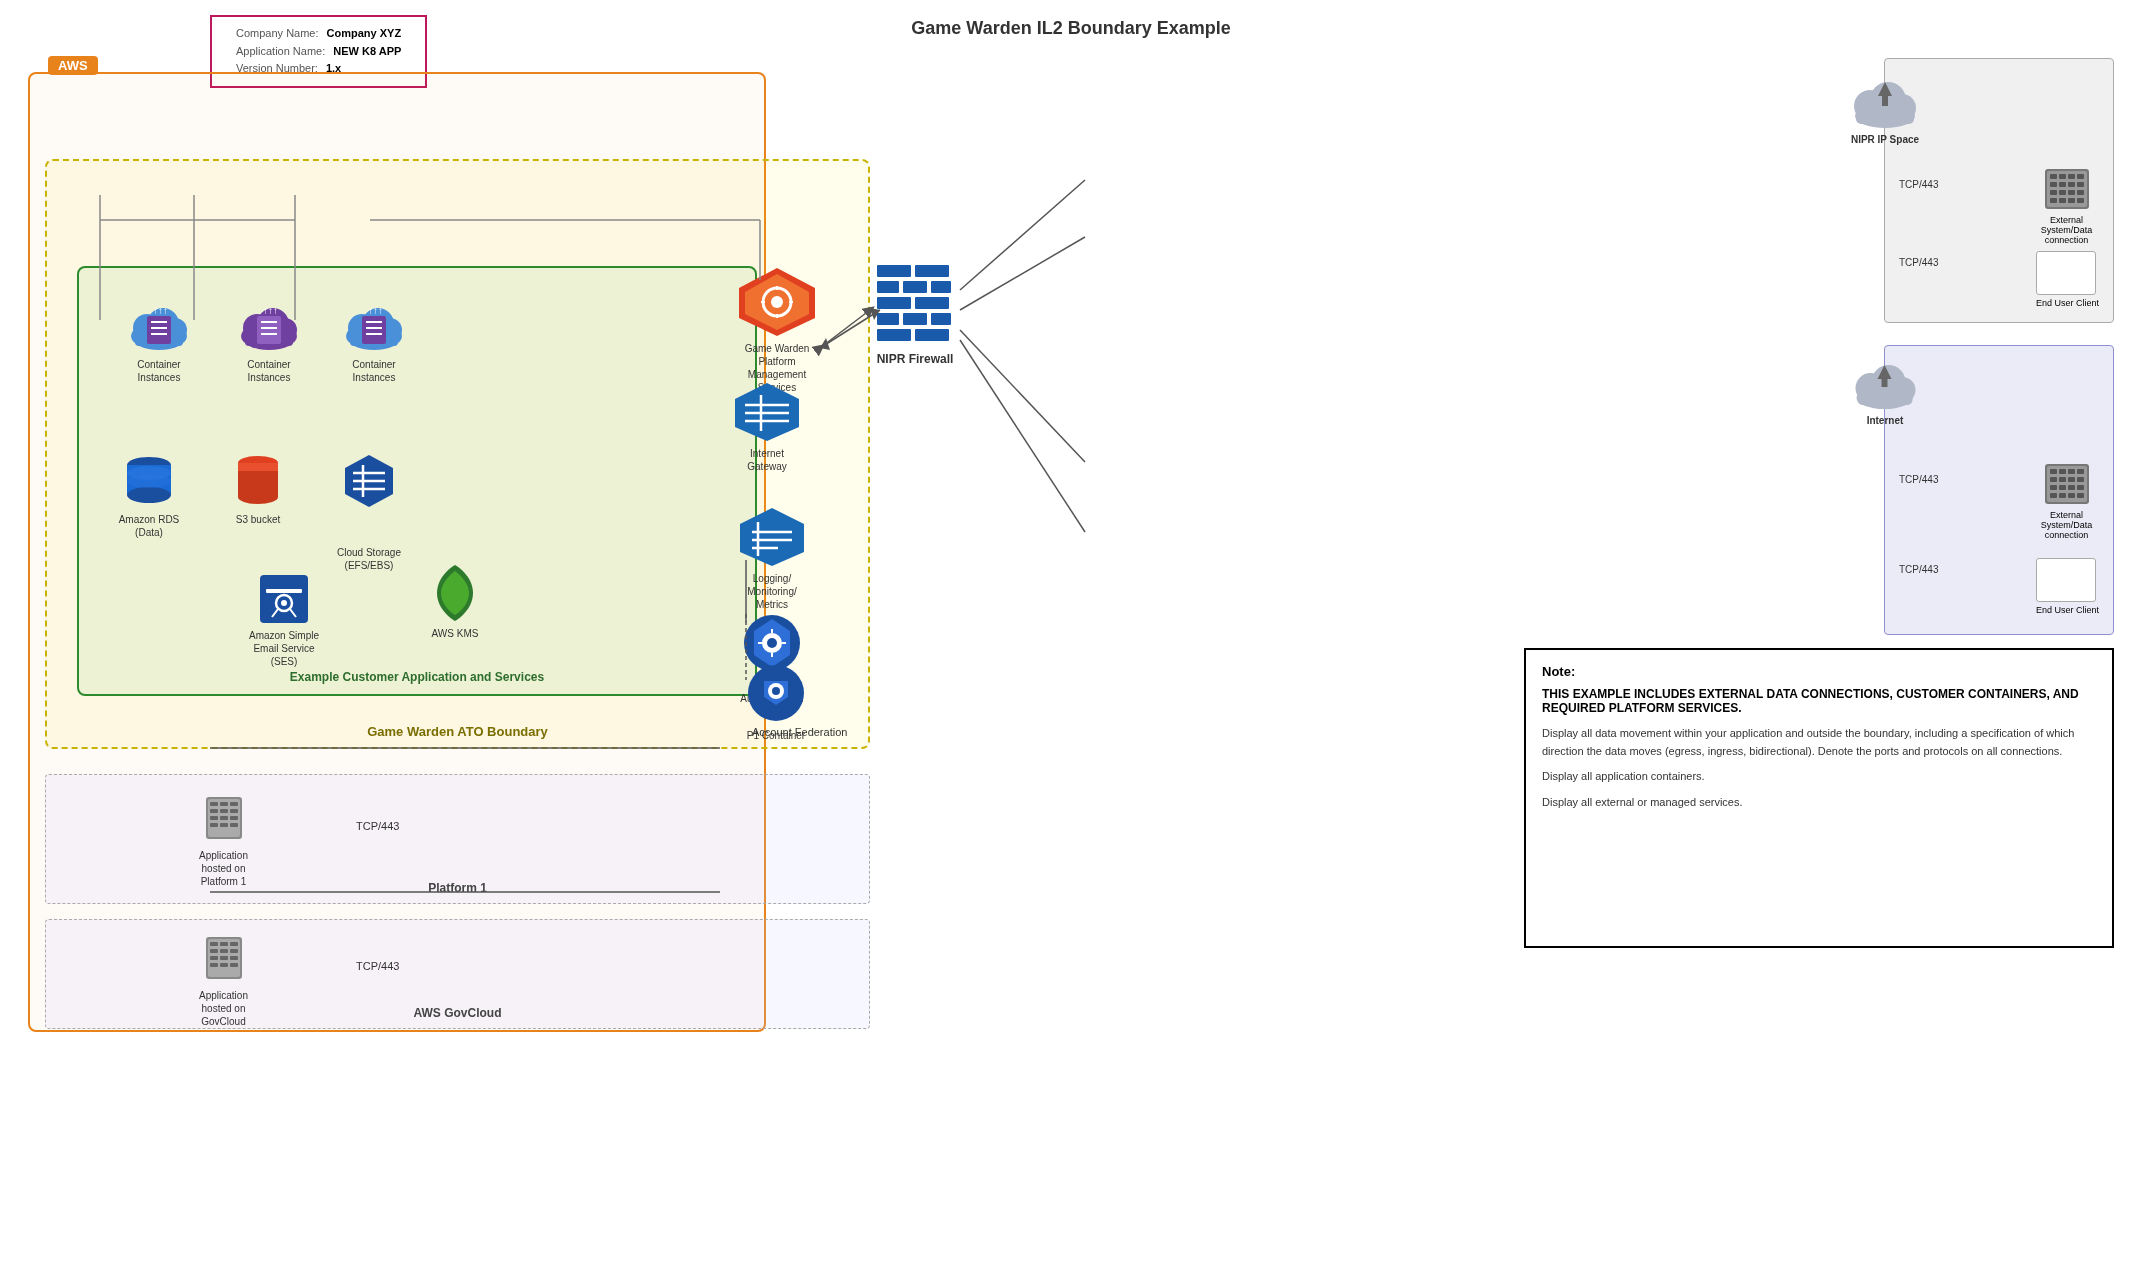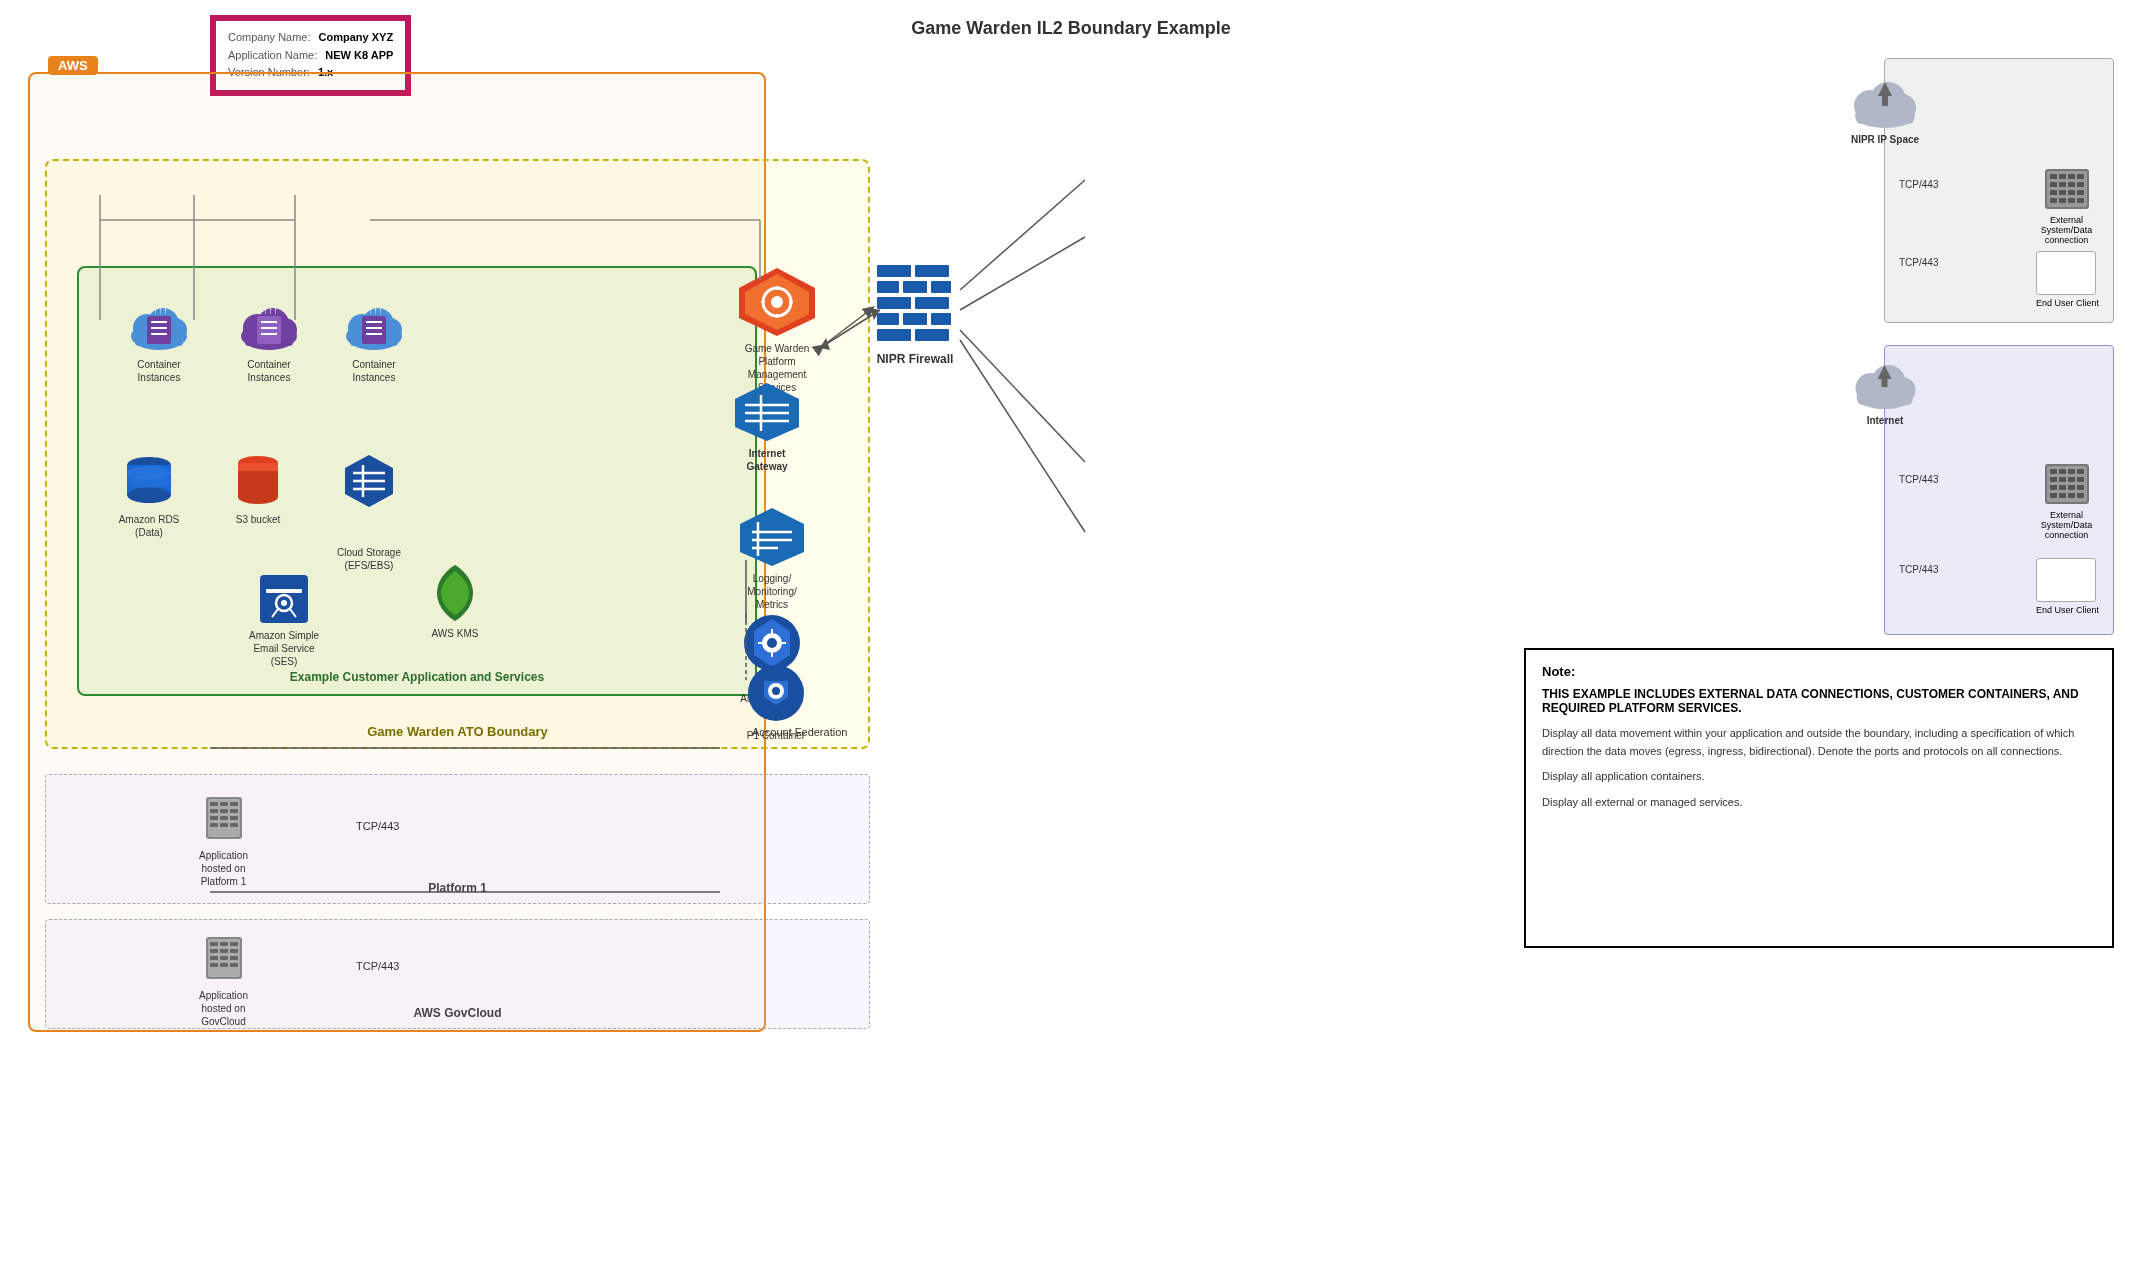--- a/index.html
+++ b/index.html
@@ -13,22 +13,22 @@
       font-size: 18px;
       font-weight: bold;
       color: #333;
       white-space: nowrap;
     }
     
     .company-info {
       position: absolute;
       top: 15px;
       left: 210px;
-      border: 6px solid #be185d;
-      padding: 8px 12px;
+      border: 2px solid #be185d;
+      padding: 8px 24px;
       font-size: 11px;
       line-height: 1.6;
     }
     .company-info .label { color: #555; }
     .company-info .value { color: #000; font-weight: bold; margin-left: 8px; }
     
     
     .aws-outer {
       position: absolute;
       top: 72px;
@@ -363,21 +363,21 @@
     </div>
 
     <div class="icon-block" style="top:220px; left:685px;">
       <svg width="68" height="62" viewBox="0 0 68 62" class="icon-img">
         <polygon points="34,2 66,18 66,46 34,60 2,46 2,18" fill="#1a6ab5"></polygon>
         <line x1="12" y1="24" x2="56" y2="24" stroke="white" stroke-width="2.5"></line>
         <line x1="12" y1="32" x2="56" y2="32" stroke="white" stroke-width="2.5"></line>
         <line x1="12" y1="40" x2="56" y2="40" stroke="white" stroke-width="2.5"></line>
         <line x1="28" y1="14" x2="28" y2="50" stroke="white" stroke-width="2.5"></line>
       </svg>
-      <div style="font-size:10px; max-width:70px; text-align:center;font-weight:bold;">Internet Gateway</div>
+      <div style="font-size:10px; max-width:70px; text-align:center;">Internet Gateway</div>
     </div>
 
     <div class="icon-block" style="top:345px; left:685px;">
       <svg width="68" height="62" viewBox="0 0 68 62" class="icon-img">
         <polygon points="34,2 66,18 66,46 34,60 2,46 2,18" fill="#1a6ab5"></polygon>
         <line x1="14" y1="26" x2="54" y2="26" stroke="white" stroke-width="2.5"></line>
         <line x1="14" y1="34" x2="54" y2="34" stroke="white" stroke-width="2.5"></line>
         <line x1="14" y1="42" x2="40" y2="42" stroke="white" stroke-width="2.5"></line>
         <line x1="20" y1="16" x2="20" y2="50" stroke="white" stroke-width="2.5"></line>
       </svg>

